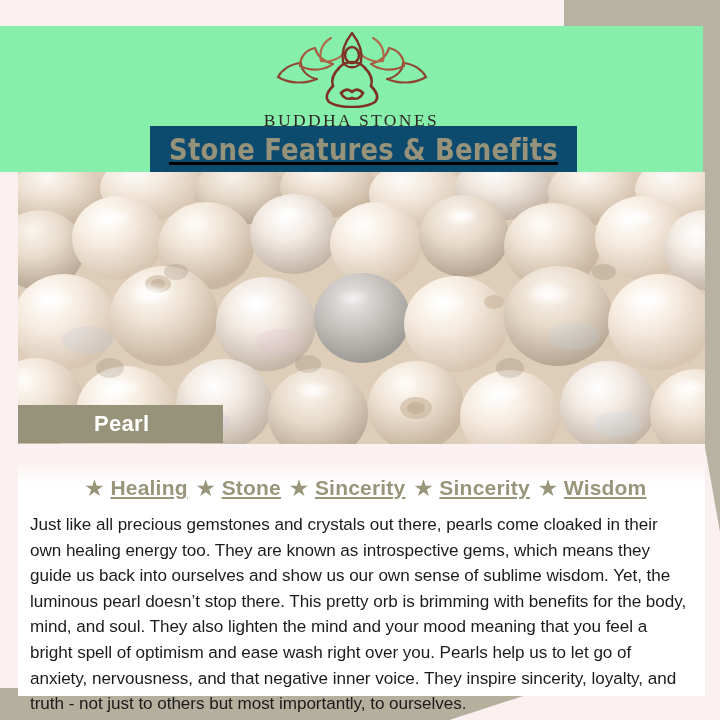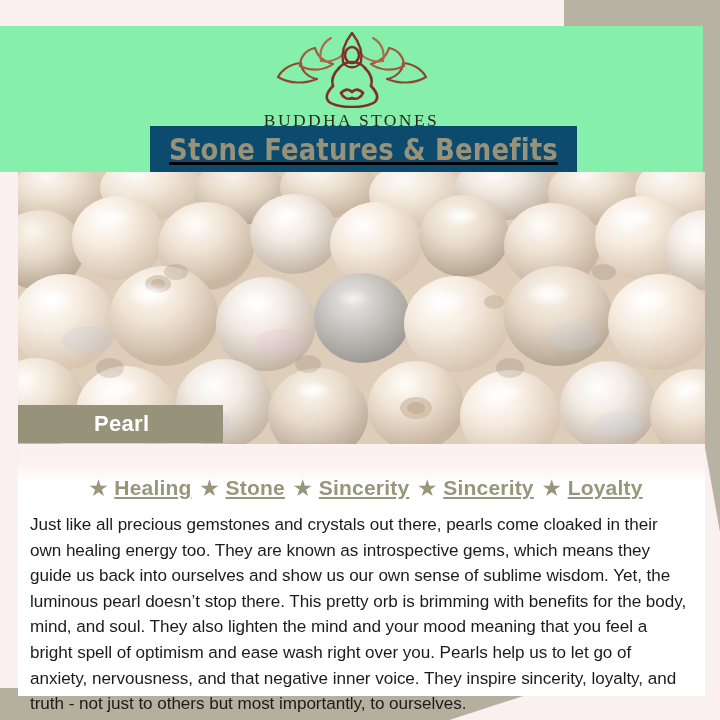--- a/index.html
+++ b/index.html
@@ -306,19 +306,19 @@
       <span class="kw">
         <span class="star">★</span>
         <span class="lbl">Sincerity</span>
       </span>
       <span class="kw">
         <span class="star">★</span>
         <span class="lbl">Sincerity</span>
       </span>
       <span class="kw">
         <span class="star">★</span>
-        <span class="lbl">Loyalty</span>
+        <span class="lbl">Wisdom</span>
       </span>
     </div>
     <p class="bodytext">Just like all precious gemstones and crystals out there, pearls come cloaked in their own healing energy too. They are known as introspective gems, which means they guide us back into ourselves and show us our own sense of sublime wisdom. Yet, the luminous pearl doesn’t stop there. This pretty orb is brimming with benefits for the body, mind, and soul. They also lighten the mind and your mood meaning that you feel a bright spell of optimism and ease wash right over you. Pearls help us to let go of anxiety, nervousness, and that negative inner voice. They inspire sincerity, loyalty, and truth - not just to others but most importantly, to ourselves.</p>
   </div>
 
 </div>
 
 </body></html>

